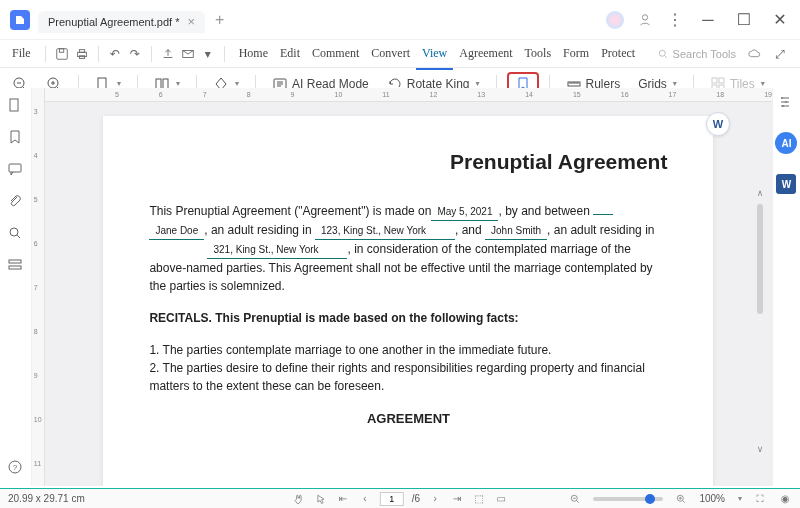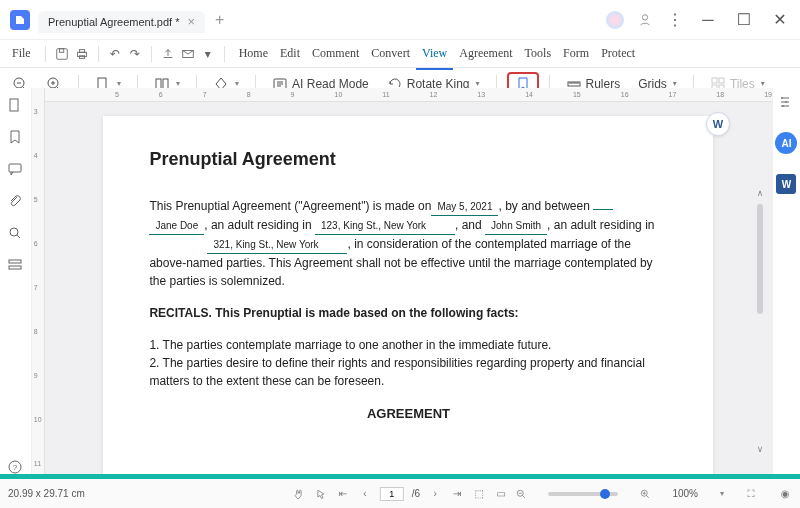--- a/index.html
+++ b/index.html
@@ -40,41 +40,41 @@
 .left-sidebar .sicon { width:18px; height:18px; color:#666; display:flex; align-items:center; justify-content:center; }
 .left-sidebar .help { margin-top:auto; margin-bottom:10px; }
 
 .ruler-v { width:14px; background:#f7f7f8; border-right:1px solid #e0e0e0; position:relative; font-size:7px; color:#888; }
 .ruler-v .tick { position:absolute; left:2px; }
 
 .doc-wrap { flex:1; display:flex; flex-direction:column; background:#f0f0f2; position:relative; }
 .ruler-h { height:14px; background:#f7f7f8; border-bottom:1px solid #e0e0e0; display:flex; align-items:center; font-size:7px; color:#888; padding-left:70px; gap:40px; }
 .page-area { flex:1; overflow:hidden; position:relative; display:flex; justify-content:center; }
 .page { width:610px; background:#fff; box-shadow:0 1px 4px rgba(0,0,0,0.1); margin-top:14px; padding:30px 46px; font-size:12px; color:#222; line-height:1.5; }
-.page h1 { text-align:left; font-size:18px; font-weight:700; margin-bottom:24px; }
+.page h1 { text-align:right; font-size:21px; font-weight:700; margin-bottom:24px; }
 .page .para { margin-bottom:14px; }
 .page .fill { display:inline-block; border-bottom:1px solid #0f766e; font-size:10px; padding:0 6px 1px; vertical-align:baseline; }
 .page .sub { text-align:center; font-weight:700; margin:14px 0 10px; font-size:13px; }
 .page b { font-weight:700; }
 
 .right-sidebar { width:30px; background:#fff; border-left:1px solid #f0f0f0; display:flex; flex-direction:column; align-items:center; padding-top:6px; gap:20px; }
 .ai-badge { width:22px; height:22px; border-radius:50%; background:#3a82f0; color:#fff; font-size:10px; font-weight:700; display:flex; align-items:center; justify-content:center; }
 .word-badge { width:20px; height:20px; background:#2b5797; color:#fff; font-size:10px; font-weight:700; display:flex; align-items:center; justify-content:center; border-radius:3px; }
 .settings-icn { width:18px; height:18px; color:#666; }
 .float-w { position:absolute; top:24px; right:42px; width:24px; height:24px; background:#fff; border:1px solid #d0d8e8; border-radius:50%; display:flex; align-items:center; justify-content:center; box-shadow:0 1px 3px rgba(0,0,0,0.1); }
 .float-w span { color:#2b5797; font-size:11px; font-weight:700; }
 
 .vscroll { position:absolute; right:34px; top:100px; bottom:30px; width:12px; }
 .vscroll .arrow { width:12px; height:12px; color:#888; font-size:9px; text-align:center; }
 .vscroll .thumb { position:absolute; top:16px; left:3px; width:6px; height:110px; background:#cfcfd4; border-radius:3px; }
 
 
-.statusbar { position:absolute; bottom:0; left:0; right:0; height:34px; background:#fafafa; border-top:5px solid #14b8a6; display:flex; align-items:center; padding:0 8px; font-size:10px; color:#555; gap:10px; }
+.statusbar { position:absolute; bottom:0; left:0; right:0; height:20px; background:#fafafa; border-top:1px solid #14b8a6; display:flex; align-items:center; padding:0 8px; font-size:10px; color:#555; gap:10px; }
 .statusbar .center { position:absolute; left:50%; transform:translateX(-50%); display:flex; align-items:center; gap:8px; }
-.statusbar .right { margin-left:auto; display:flex; align-items:center; gap:20px; }
+.statusbar .right { margin-left:auto; display:flex; align-items:center; gap:11px; }
 .pginput { width:24px; height:14px; border:1px solid #ccc; text-align:center; font-size:9px; }
 .zoom-slider { width:70px; height:4px; background:#d0d0d0; border-radius:2px; position:relative; }
 .zoom-slider .knob { position:absolute; right:8px; top:-3px; width:10px; height:10px; background:#2b6de0; border-radius:50%; }
 .sbicon { width:14px; height:14px; color:#777; display:flex; align-items:center; justify-content:center; }
 </style>
 </head>
 <body>
 
 <div class="titlebar">
   <div class="app-icon">
@@ -129,20 +129,35 @@
     </span>
   <span class="icon">
       <svg width="14" height="14" viewBox="0 0 16 16">
         <rect x="2" y="4" width="12" height="8" fill="none" stroke="#666"></rect>
         <path d="M2 4l6 4 6-4" fill="none" stroke="#666"></path>
       </svg>
     </span>
   <span class="icon">▾</span>
   <span class="sep"></span>
   <span id="menu-items"><span class="mitem">Home</span><span class="mitem">Edit</span><span class="mitem">Comment</span><span class="mitem">Convert</span><span class="mitem active">View</span><span class="mitem">Agreement</span><span class="mitem">Tools</span><span class="mitem">Form</span><span class="mitem">Protect</span></span>
+  <div class="menubar-end">
+    <div class="search">
+      <svg width="12" height="12" viewBox="0 0 16 16">
+          <circle cx="7" cy="7" r="4" fill="none" stroke="#aaa"></circle>
+          <path d="M10 10l3 3" stroke="#aaa"></path>
+        </svg>
+      <span>Search Tools</span>
+    </div>
+    <span class="icon">
+        <svg width="14" height="14" viewBox="0 0 16 16">
+          <path d="M5 11a3 3 0 010-6 4 4 0 017 1 2.5 2.5 0 010 5H5z" fill="none" stroke="#888"></path>
+        </svg>
+      </span>
+    <span class="icon">⤢</span>
+  </div>
 </div>
 
 <div class="toolbar">
   <div class="tbitem">
       <svg viewBox="0 0 16 16">
         <circle cx="7" cy="7" r="5" fill="none" stroke="#555"></circle>
         <path d="M5 7h4M11 11l3 3" stroke="#555"></path>
       </svg>
     </div>
   <div class="tbitem">

